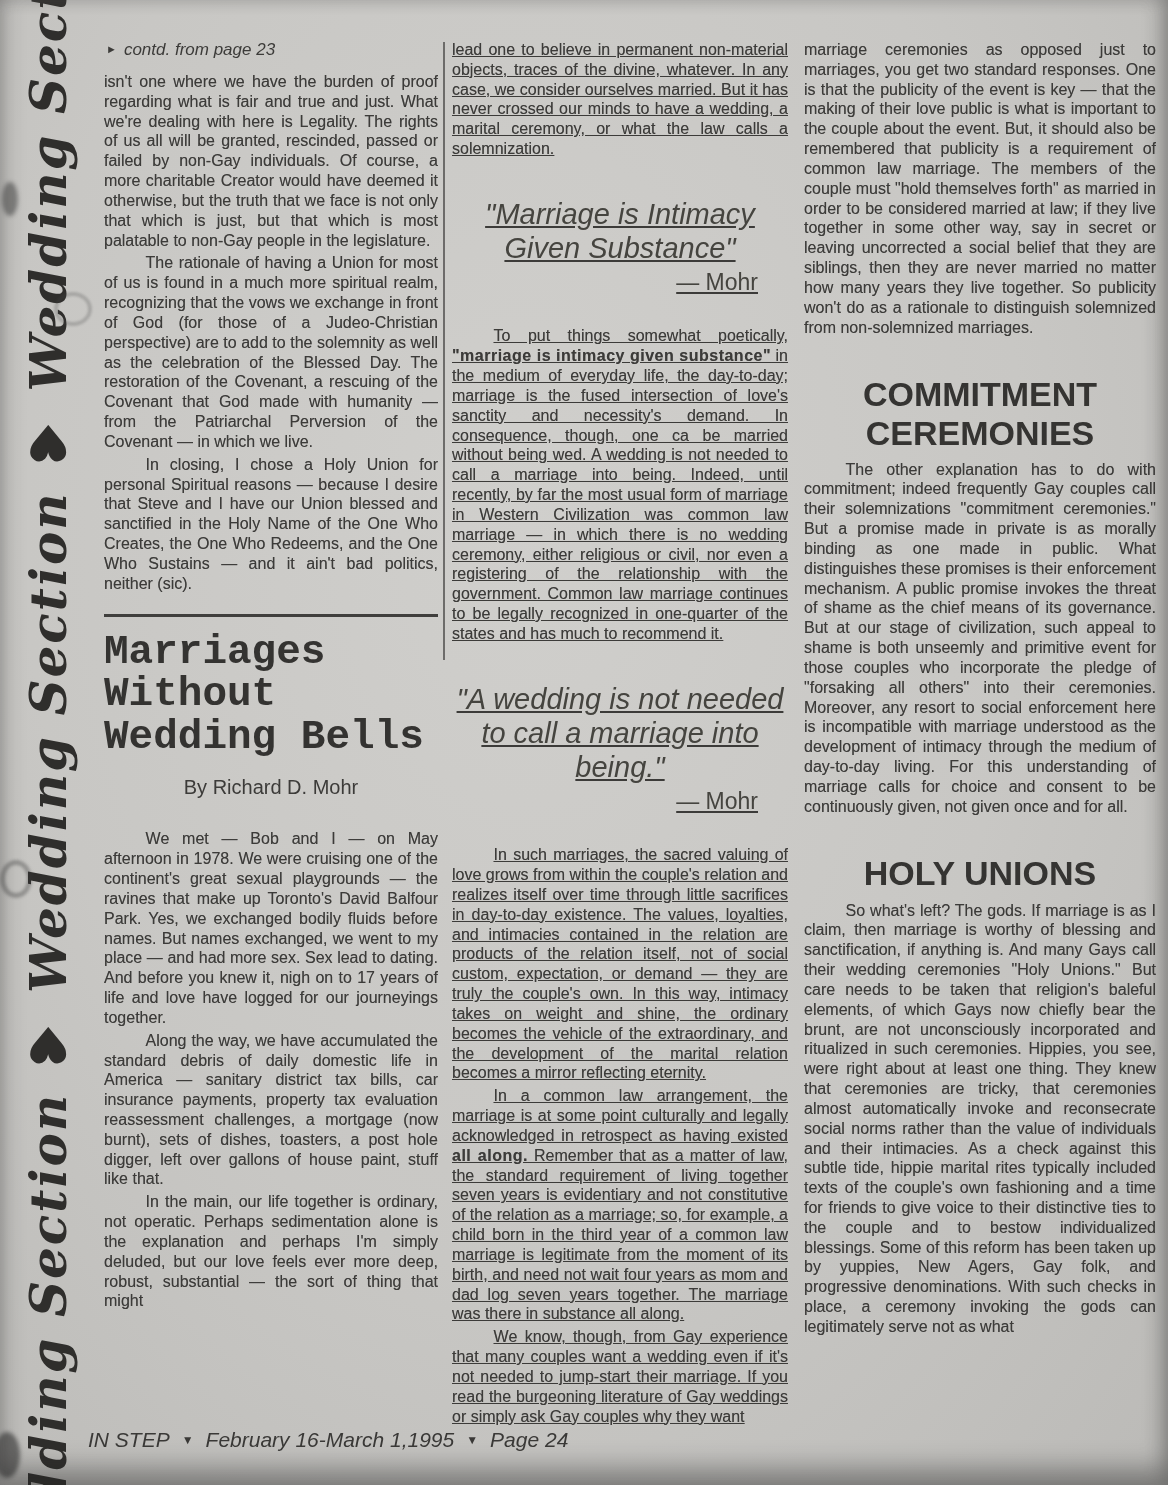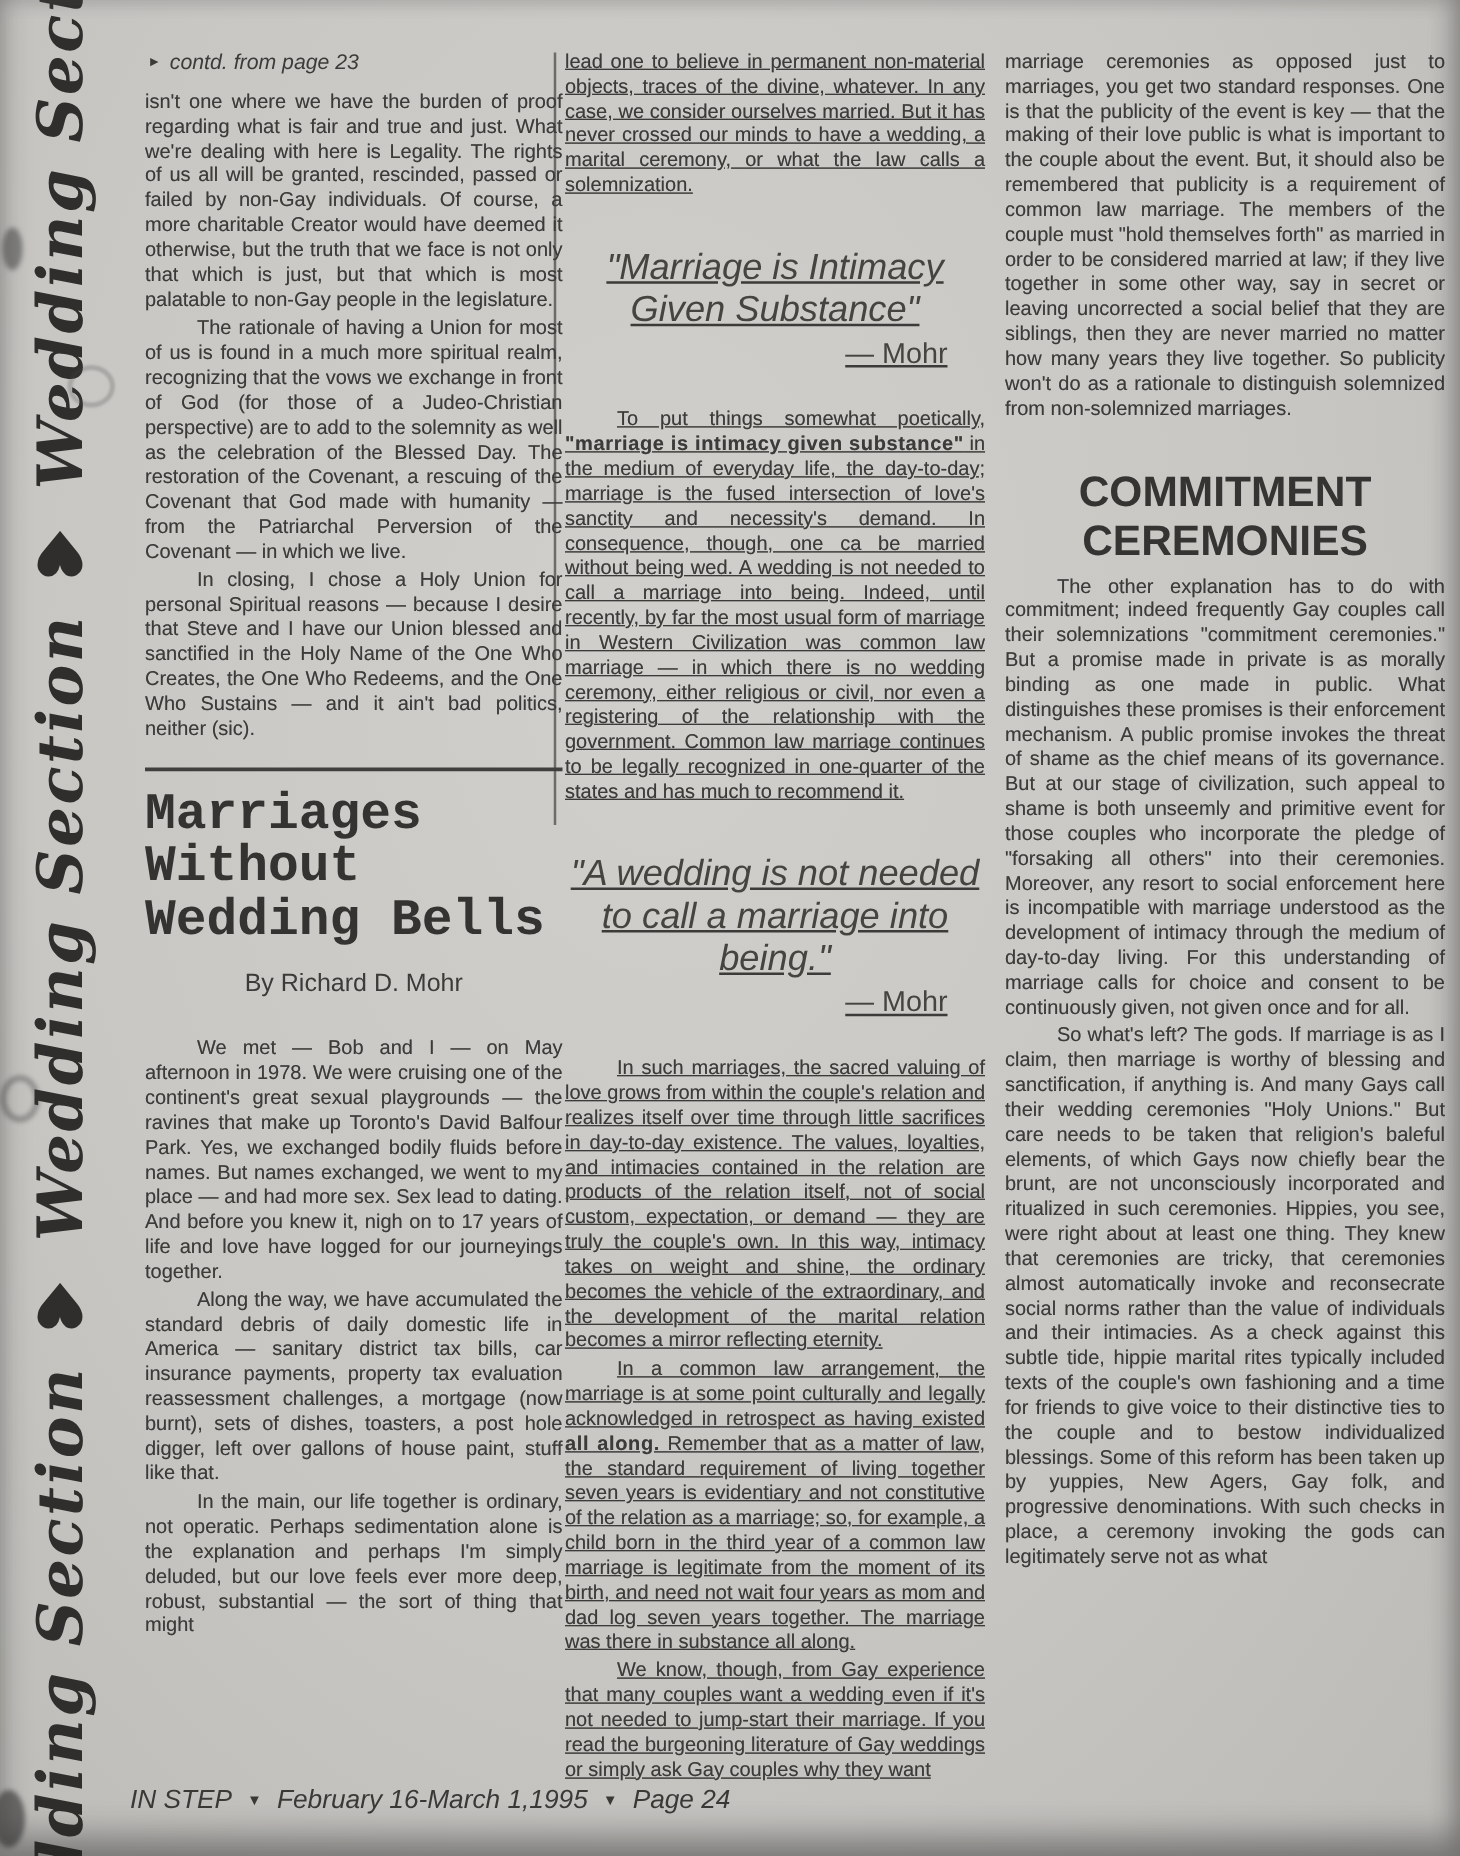--- a/index.html
+++ b/index.html
@@ -14,21 +14,21 @@
   .sidebar { position:absolute; left:0; top:0; width:96px; height:1485px; }
   .sidebar-inner {
     writing-mode: vertical-rl; transform: rotate(180deg);
     height:1485px; width:96px;
     display:flex; align-items:center; justify-content:center;
     font-family:"DejaVu Serif", serif; font-style:italic; font-weight:bold;
     font-size:50px; letter-spacing:2px; color:#2f2e2c; white-space:nowrap;
   }
   
   .col { position:absolute; top:40px; }
-  #col1 { left:116px; width:334px; }
+  #col1 { left:104px; width:334px; }
   #col2 { left:452px; width:336px;text-decoration:underline; }
   #col3 { left:804px; width:352px; }
   .p {
     margin:0 0 3px 0; text-align:justify; font-size:16px; line-height:1.24;
     text-shadow:0 0 .4px rgba(55,55,55,.5);
   }
   .indent { text-indent:2.6em; }
   .contd { font-style:italic; font-size:17px; margin:0 0 12px 2px; }
   .contd-arrow { font-size:11px; font-style:normal; margin-right:7px; vertical-align:2px; }
   .vrule { position:absolute; left:443px; top:42px; width:2px; height:618px; background:#4c4b49; opacity:.75; }
@@ -51,21 +51,21 @@
   }
   .pq-attr { text-align:right; font-size:23px; margin:2px 30px 30px 0; color:#45443f; }
   
   .col-heading {
     font-weight:bold; font-size:34px; line-height:1.12; text-align:center;
     color:#353432; margin:38px 18px 8px 18px;
   }
   .bold-run { font-weight:bold; letter-spacing:.5px; }
   
   .footer {
-    position:absolute; left:104px; top:1428px; font-style:italic; font-size:21px;
+    position:absolute; left:88px; top:1428px; font-style:italic; font-size:21px;
     color:#3a3937; display:flex; align-items:center; gap:12px; white-space:nowrap;
   }
   .footer .tri { font-style:normal; font-size:12px; }
   
   .artifact { position:absolute; pointer-events:none; }
   .blob1 { left:2px; top:182px; width:16px; height:34px; border-radius:50%;
            background:rgba(40,40,40,.45); filter:blur(2px); }
   .blob2 { left:54px; top:292px; width:30px; height:26px; border-radius:50%;
            border:4px solid rgba(70,70,70,.25); filter:blur(1px); }
   .blob3 { left:-6px; top:1432px; width:26px; height:46px; border-radius:50%;
@@ -123,20 +123,21 @@
 
     <p class="p indent">We know, though, from Gay experience that many couples want a wedding even if it's not needed to jump-start their marriage. If you read the burgeoning literature of Gay weddings or simply ask Gay couples why they want</p>
   </div>
 
   <div class="col" id="col3">
     <p class="p">marriage ceremonies as opposed just to marriages, you get two standard responses. One is that the publicity of the event is key — that the making of their love public is what is important to the couple about the event. But, it should also be remembered that publicity is a requirement of common law marriage. The members of the couple must "hold themselves forth" as married in order to be considered married at law; if they live together in some other way, say in secret or leaving uncorrected a social belief that they are siblings, then they are never married no matter how many years they live together. So publicity won't do as a rationale to distinguish solemnized from non-solemnized marriages.</p>
 
     <div class="col-heading">COMMITMENT CEREMONIES</div>
     <p class="p indent">The other explanation has to do with commitment; indeed frequently Gay couples call their solemnizations "commitment ceremonies." But a promise made in private is as morally binding as one made in public. What distinguishes these promises is their enforcement mechanism. A public promise invokes the threat of shame as the chief means of its governance. But at our stage of civilization, such appeal to shame is both unseemly and primitive event for those couples who incorporate the pledge of "forsaking all others" into their ceremonies. Moreover, any resort to social enforcement here is incompatible with marriage understood as the development of intimacy through the medium of day-to-day living. For this understanding of marriage calls for choice and consent to be continuously given, not given once and for all.</p>
 
+    <div class="col-heading">HOLY UNIONS</div>
     <p class="p indent">So what's left? The gods. If marriage is as I claim, then marriage is worthy of blessing and sanctification, if anything is. And many Gays call their wedding ceremonies "Holy Unions." But care needs to be taken that religion's baleful elements, of which Gays now chiefly bear the brunt, are not unconsciously incorporated and ritualized in such ceremonies. Hippies, you see, were right about at least one thing. They knew that ceremonies are tricky, that ceremonies almost automatically invoke and reconsecrate social norms rather than the value of individuals and their intimacies. As a check against this subtle tide, hippie marital rites typically included texts of the couple's own fashioning and a time for friends to give voice to their distinctive ties to the couple and to bestow individualized blessings. Some of this reform has been taken up by yuppies, New Agers, Gay folk, and progressive denominations. With such checks in place, a ceremony invoking the gods can legitimately serve not as what</p>
   </div>
 
   <div class="footer">
     <span>IN STEP</span>
     <span class="tri">▼</span>
     <span>February 16-March 1,1995</span>
     <span class="tri">▼</span>
     <span>Page 24</span>
   </div>

